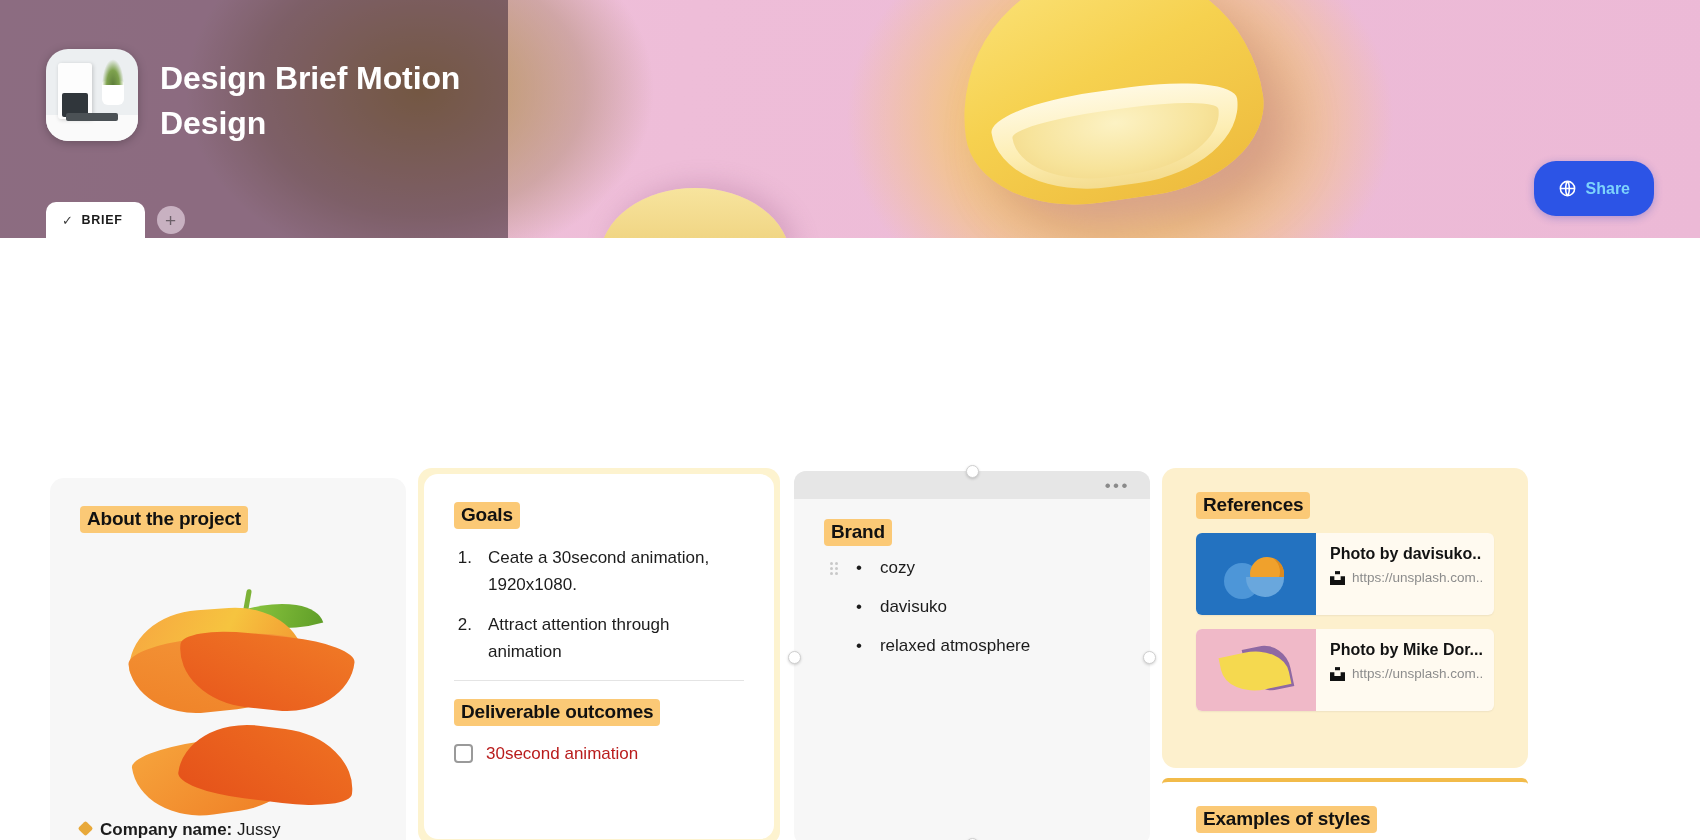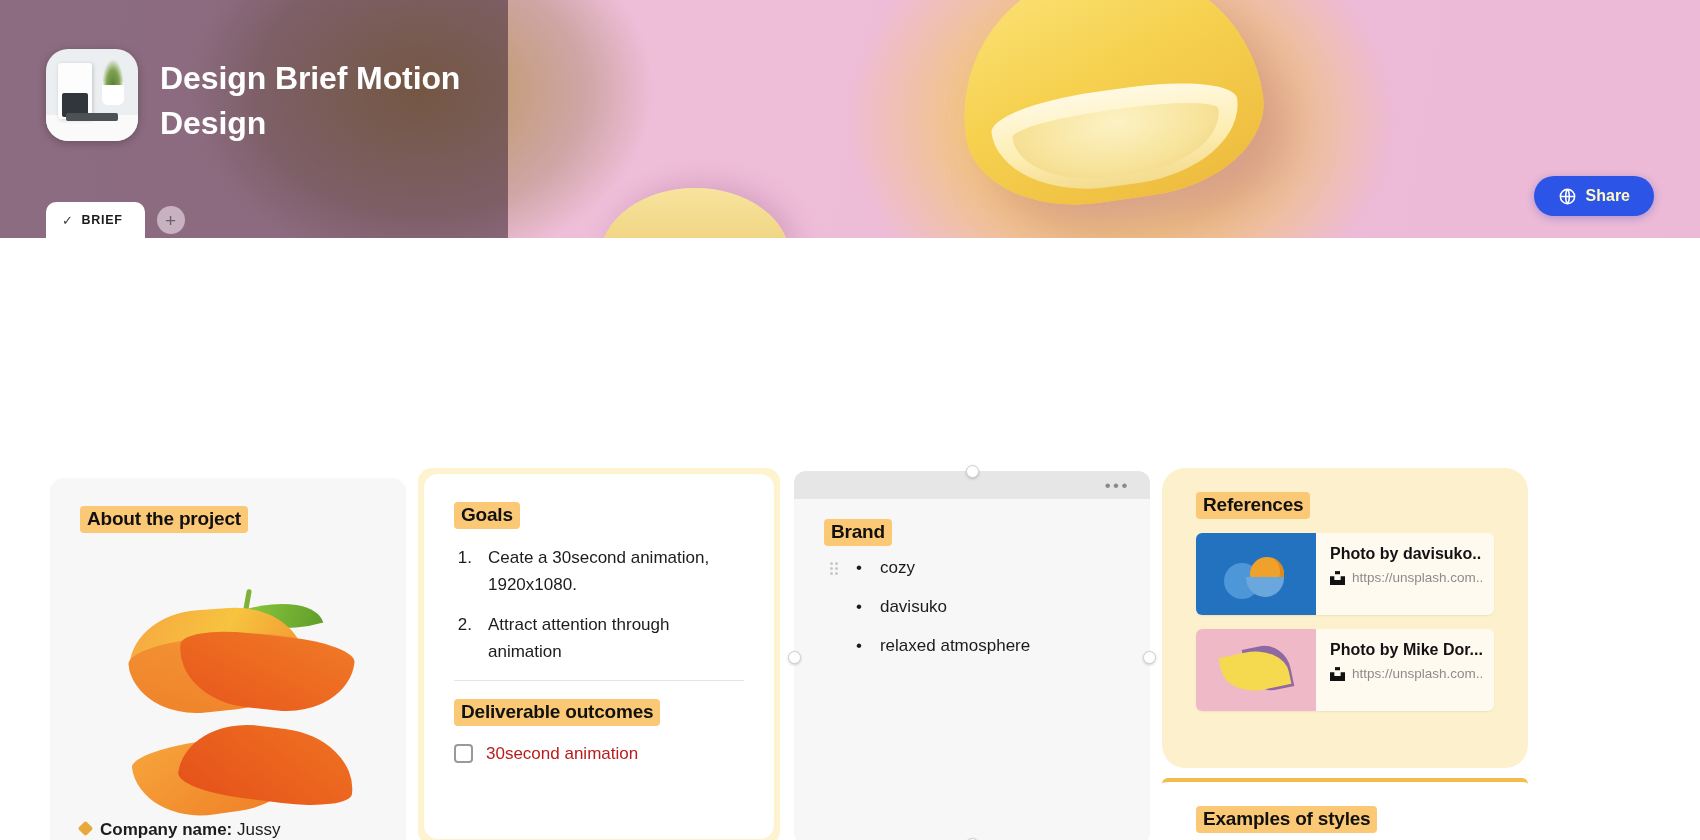--- a/index.html
+++ b/index.html
@@ -98,22 +98,22 @@
     width: 28px; height: 28px; margin-bottom: 4px;
     border-radius: 50%;
     background: rgba(220,200,215,0.75);
     color: #6b5f68;
     display: flex; align-items: center; justify-content: center;
     font-size: 19px; line-height: 1; font-weight: 400;
   }
   .share-btn {
     position: absolute; right: 46px; bottom: 22px;
     display: flex; align-items: center; gap: 9px;
-    height: 40px; padding: 0 24px;
-    background: #2c54e6; color: #fef9c3;
+    height: 55px; padding: 0 24px;
+    background: #2c54e6; color: #7dd3fc;
     border-radius: 22px;
     font-size: 16px; font-weight: 700;
     box-shadow: 0 2px 8px rgba(30,60,190,0.3);
   }
   .globe { width: 19px; height: 19px; }
 
   
   .board {
     position: relative;
     width: 1700px; height: 602px;
@@ -230,21 +230,20 @@
     gap: 2px;
   }
   .drag-grid i { background: #c8c8c8; border-radius: 50%; display: block; }
   .bm-row { display: flex; align-items: center; justify-content: space-between; margin-top: 14px; }
   .ext-arrow { color: #6f6f6f; font-size: 17px; }
 
   
   #card-refs {
     left: 1162px; top: 230px; width: 366px; height: 300px;
     background: #fdf0cd;
-    border-radius: 23px;
   }
   .ref-item {
     display: flex; align-items: stretch;
     background: #fffaf0;
     border-radius: 6px;
     overflow: hidden;
     margin-top: 14px;
     height: 82px;
     box-shadow: 0 1px 2px rgba(0,0,0,0.06);
   }

